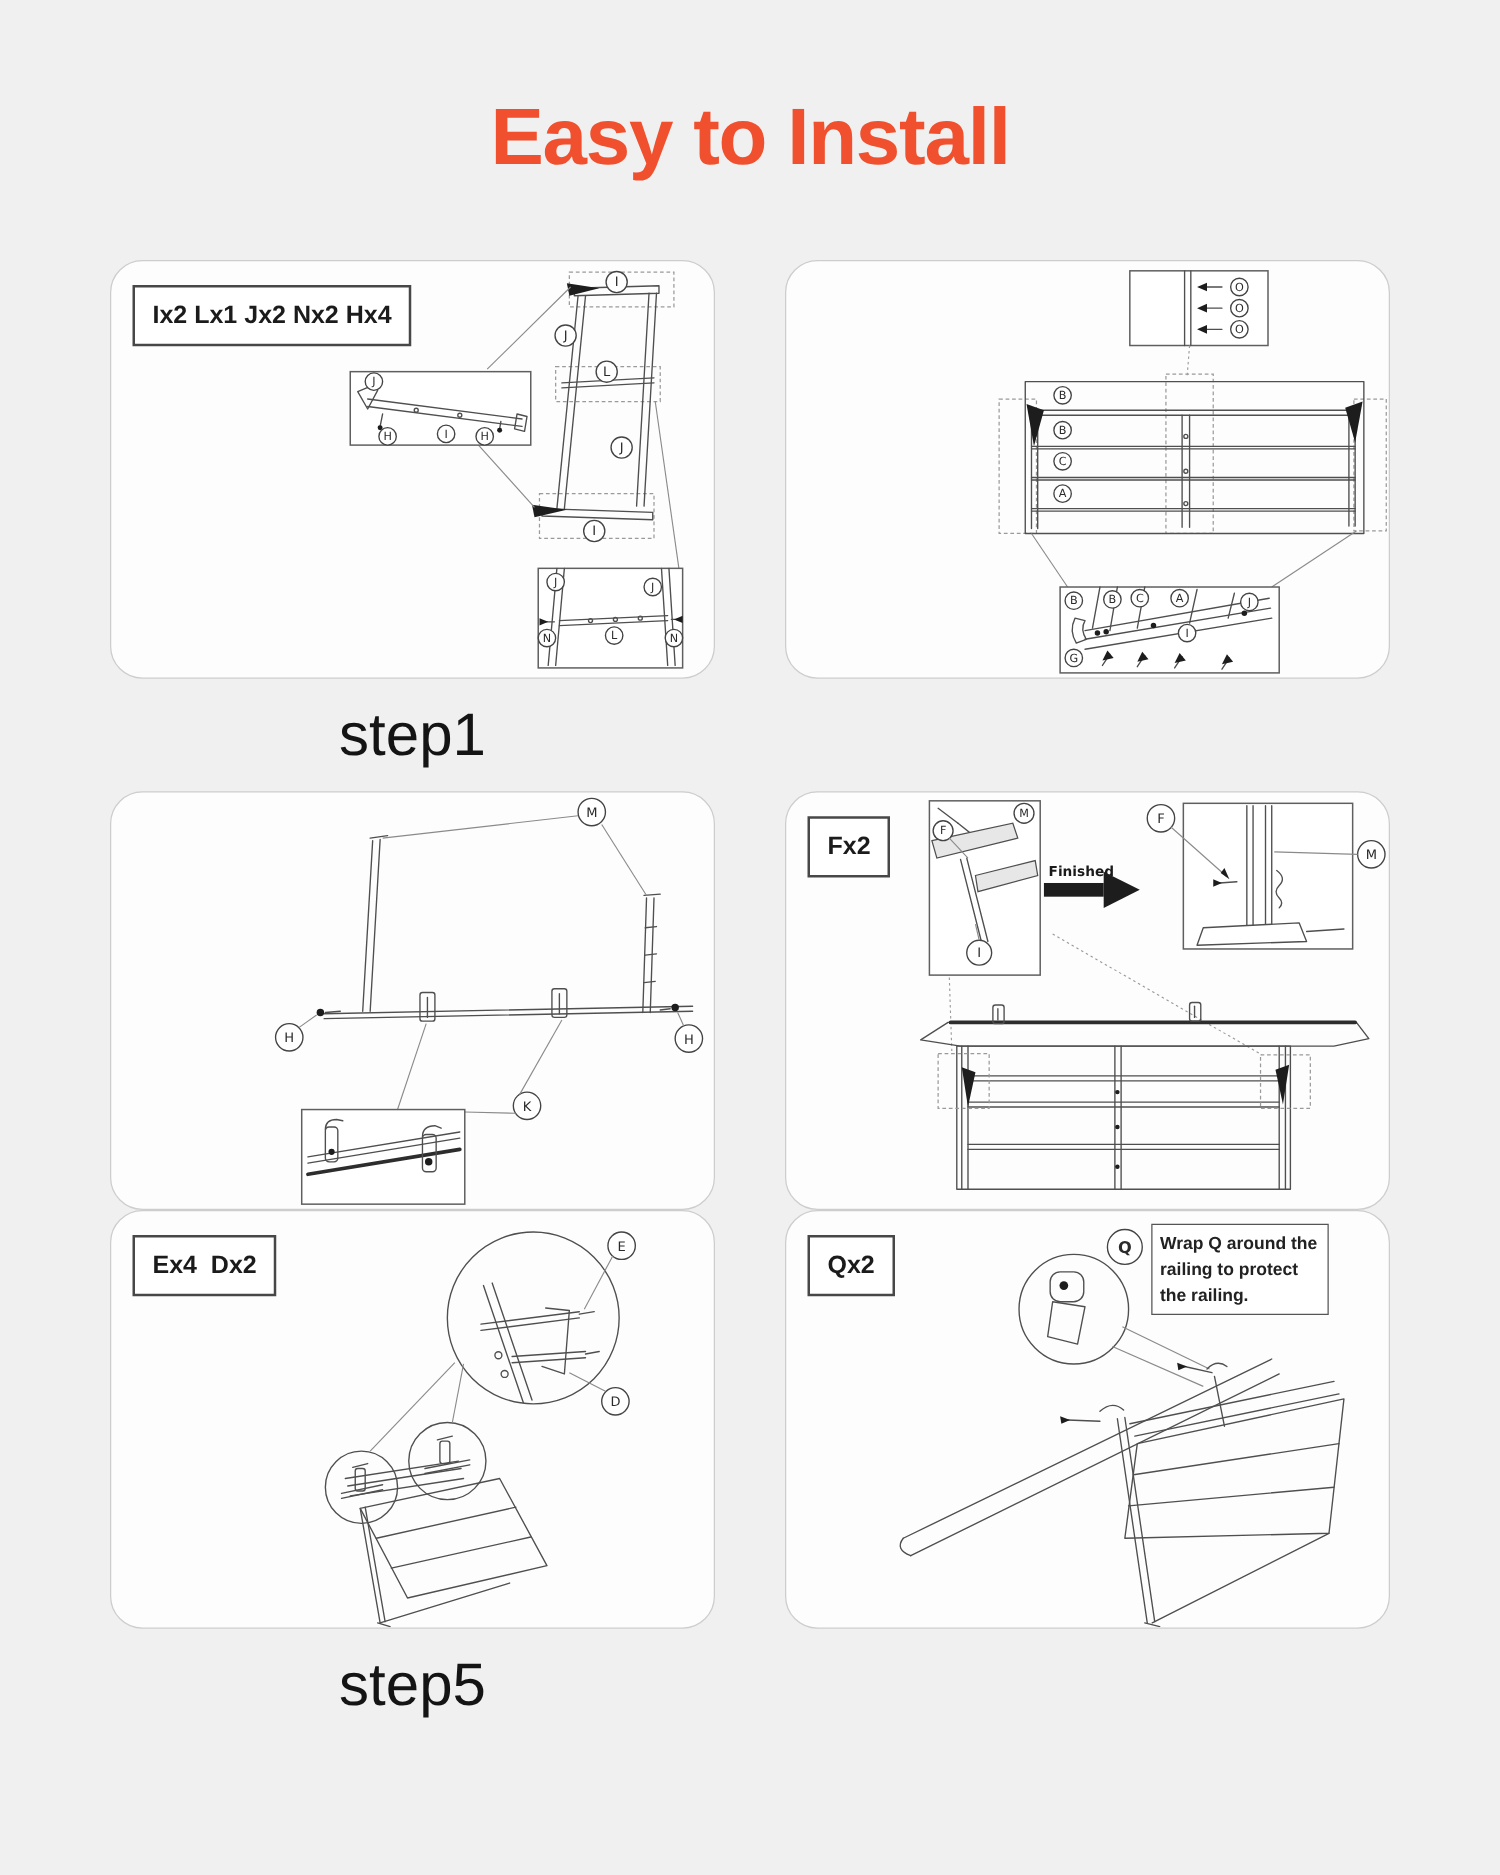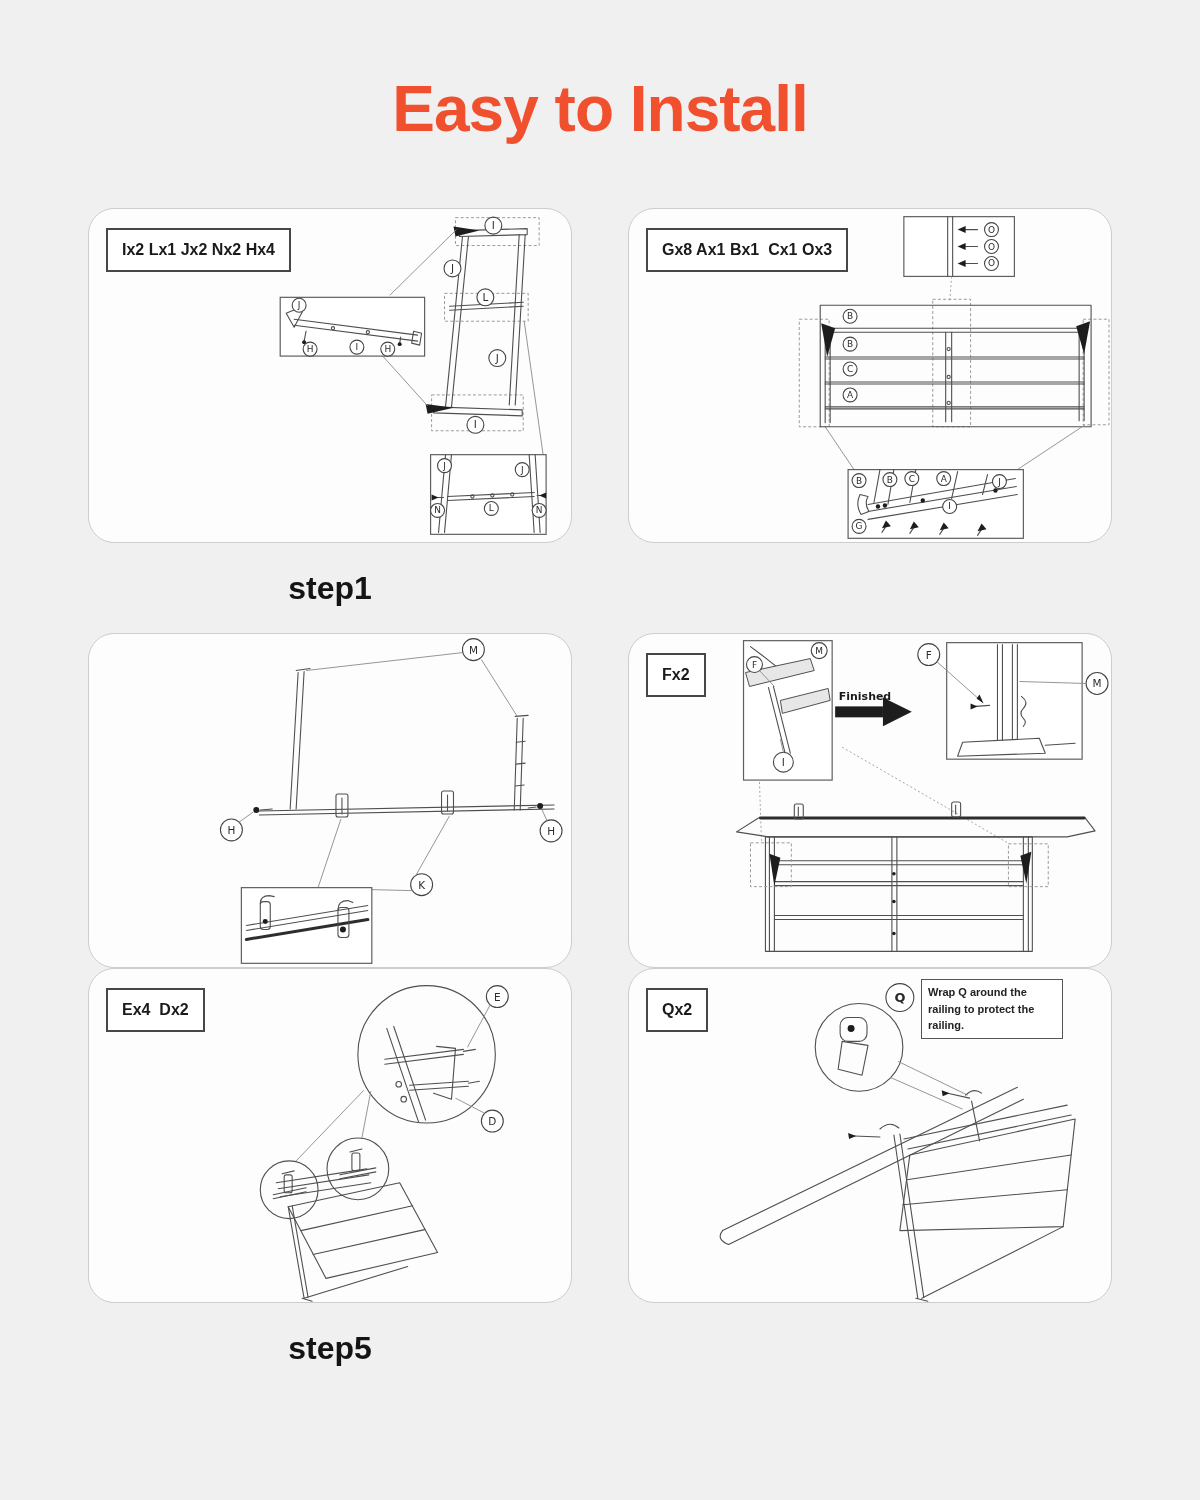--- a/index.html
+++ b/index.html
@@ -7,26 +7,26 @@
   .page{position:relative;width:1200px;height:1500px;overflow:hidden;}
   .title{margin:0;padding-top:72px;text-align:center;font-size:64px;font-weight:800;
          letter-spacing:-1px;color:#f0502d;}
   .grid{margin:62px auto 0;width:1024px;display:grid;grid-template-columns:484px 484px;
         column-gap:56px;row-gap:0;}
   .cell{display:flex;flex-direction:column;}
   .panel{position:relative;height:333px;background:#fdfdfd;border:1px solid #cdcdcd;
          border-radius:26px;overflow:hidden;}
   .panel svg{position:absolute;left:0;top:0;width:100%;height:100%;}
   .caption{height:90px;display:flex;align-items:center;justify-content:center;
-           font-size:32px;font-weight:700;color:#141414;}
+           font-size:48px;font-weight:400;color:#141414;}
   .parts-box{position:absolute;left:17px;top:19px;background:#ffffff;border:2px solid #474747;
-             padding:11px 14px;font-size:16px;font-weight:bold;color:#1b1b1b;
+             padding:11px 14px;font-size:20px;font-weight:bold;color:#1b1b1b;
              white-space:pre;z-index:2;}
   .note-box{position:absolute;left:292px;top:10px;width:128px;background:#ffffff;
-            border:1.5px solid #555;padding:4px 6px;font-size:11px;font-weight:bold;
+            border:1.5px solid #555;padding:4px 6px;font-size:14px;font-weight:bold;
             line-height:1.5;color:#222;z-index:2;}
   
   .d{fill:none;stroke:#4f4f4f;stroke-width:1.1;stroke-linecap:round;stroke-linejoin:round;}
   .d2{fill:none;stroke:#2d2d2d;stroke-width:3;stroke-linecap:round;}
   .blk{fill:#1d1d1d;stroke:none;}
   .inset{fill:#fff;stroke:#5f5f5f;stroke-width:1.2;}
   .dash{fill:none;stroke:#9a9a9a;stroke-width:1;stroke-dasharray:3 2.2;}
   .conn{fill:none;stroke:#8a8a8a;stroke-width:0.9;}
   .dot{fill:none;stroke:#9a9a9a;stroke-width:0.9;stroke-dasharray:2 2.4;}
   .gray{fill:#e7e7e7;stroke:#4f4f4f;stroke-width:1;}
@@ -145,21 +145,20 @@
                 <text dy="3">L</text>
               </g>
           </g>
         </svg>
       </div>
       <div class="caption">step1</div>
     </div>
 
     <div class="cell">
       <div class="panel">
-        <div class="parts-box">Gx8 Ax1 Bx1  Cx1 Ox3</div>
         <svg viewBox="0 0 484 333">
           <g>
             <rect class="inset" x="276" y="7" width="111" height="60"></rect>
             <path class="d" d="M320,7 L320,67 M325,7 L325,67"></path>
             <path class="d" d="M336,20 L350,20 M336,37 L350,37 M336,54 L350,54" stroke-width="1.8"></path>
             <polygon class="blk" points="330,20 338,16.5 338,23.5"></polygon>
             <polygon class="blk" points="330,37 338,33.5 338,40.5"></polygon>
             <polygon class="blk" points="330,54 338,50.5 338,57.5"></polygon>
             <g class="co sm" transform="translate(364,20)">
                 <circle r="7"></circle>

